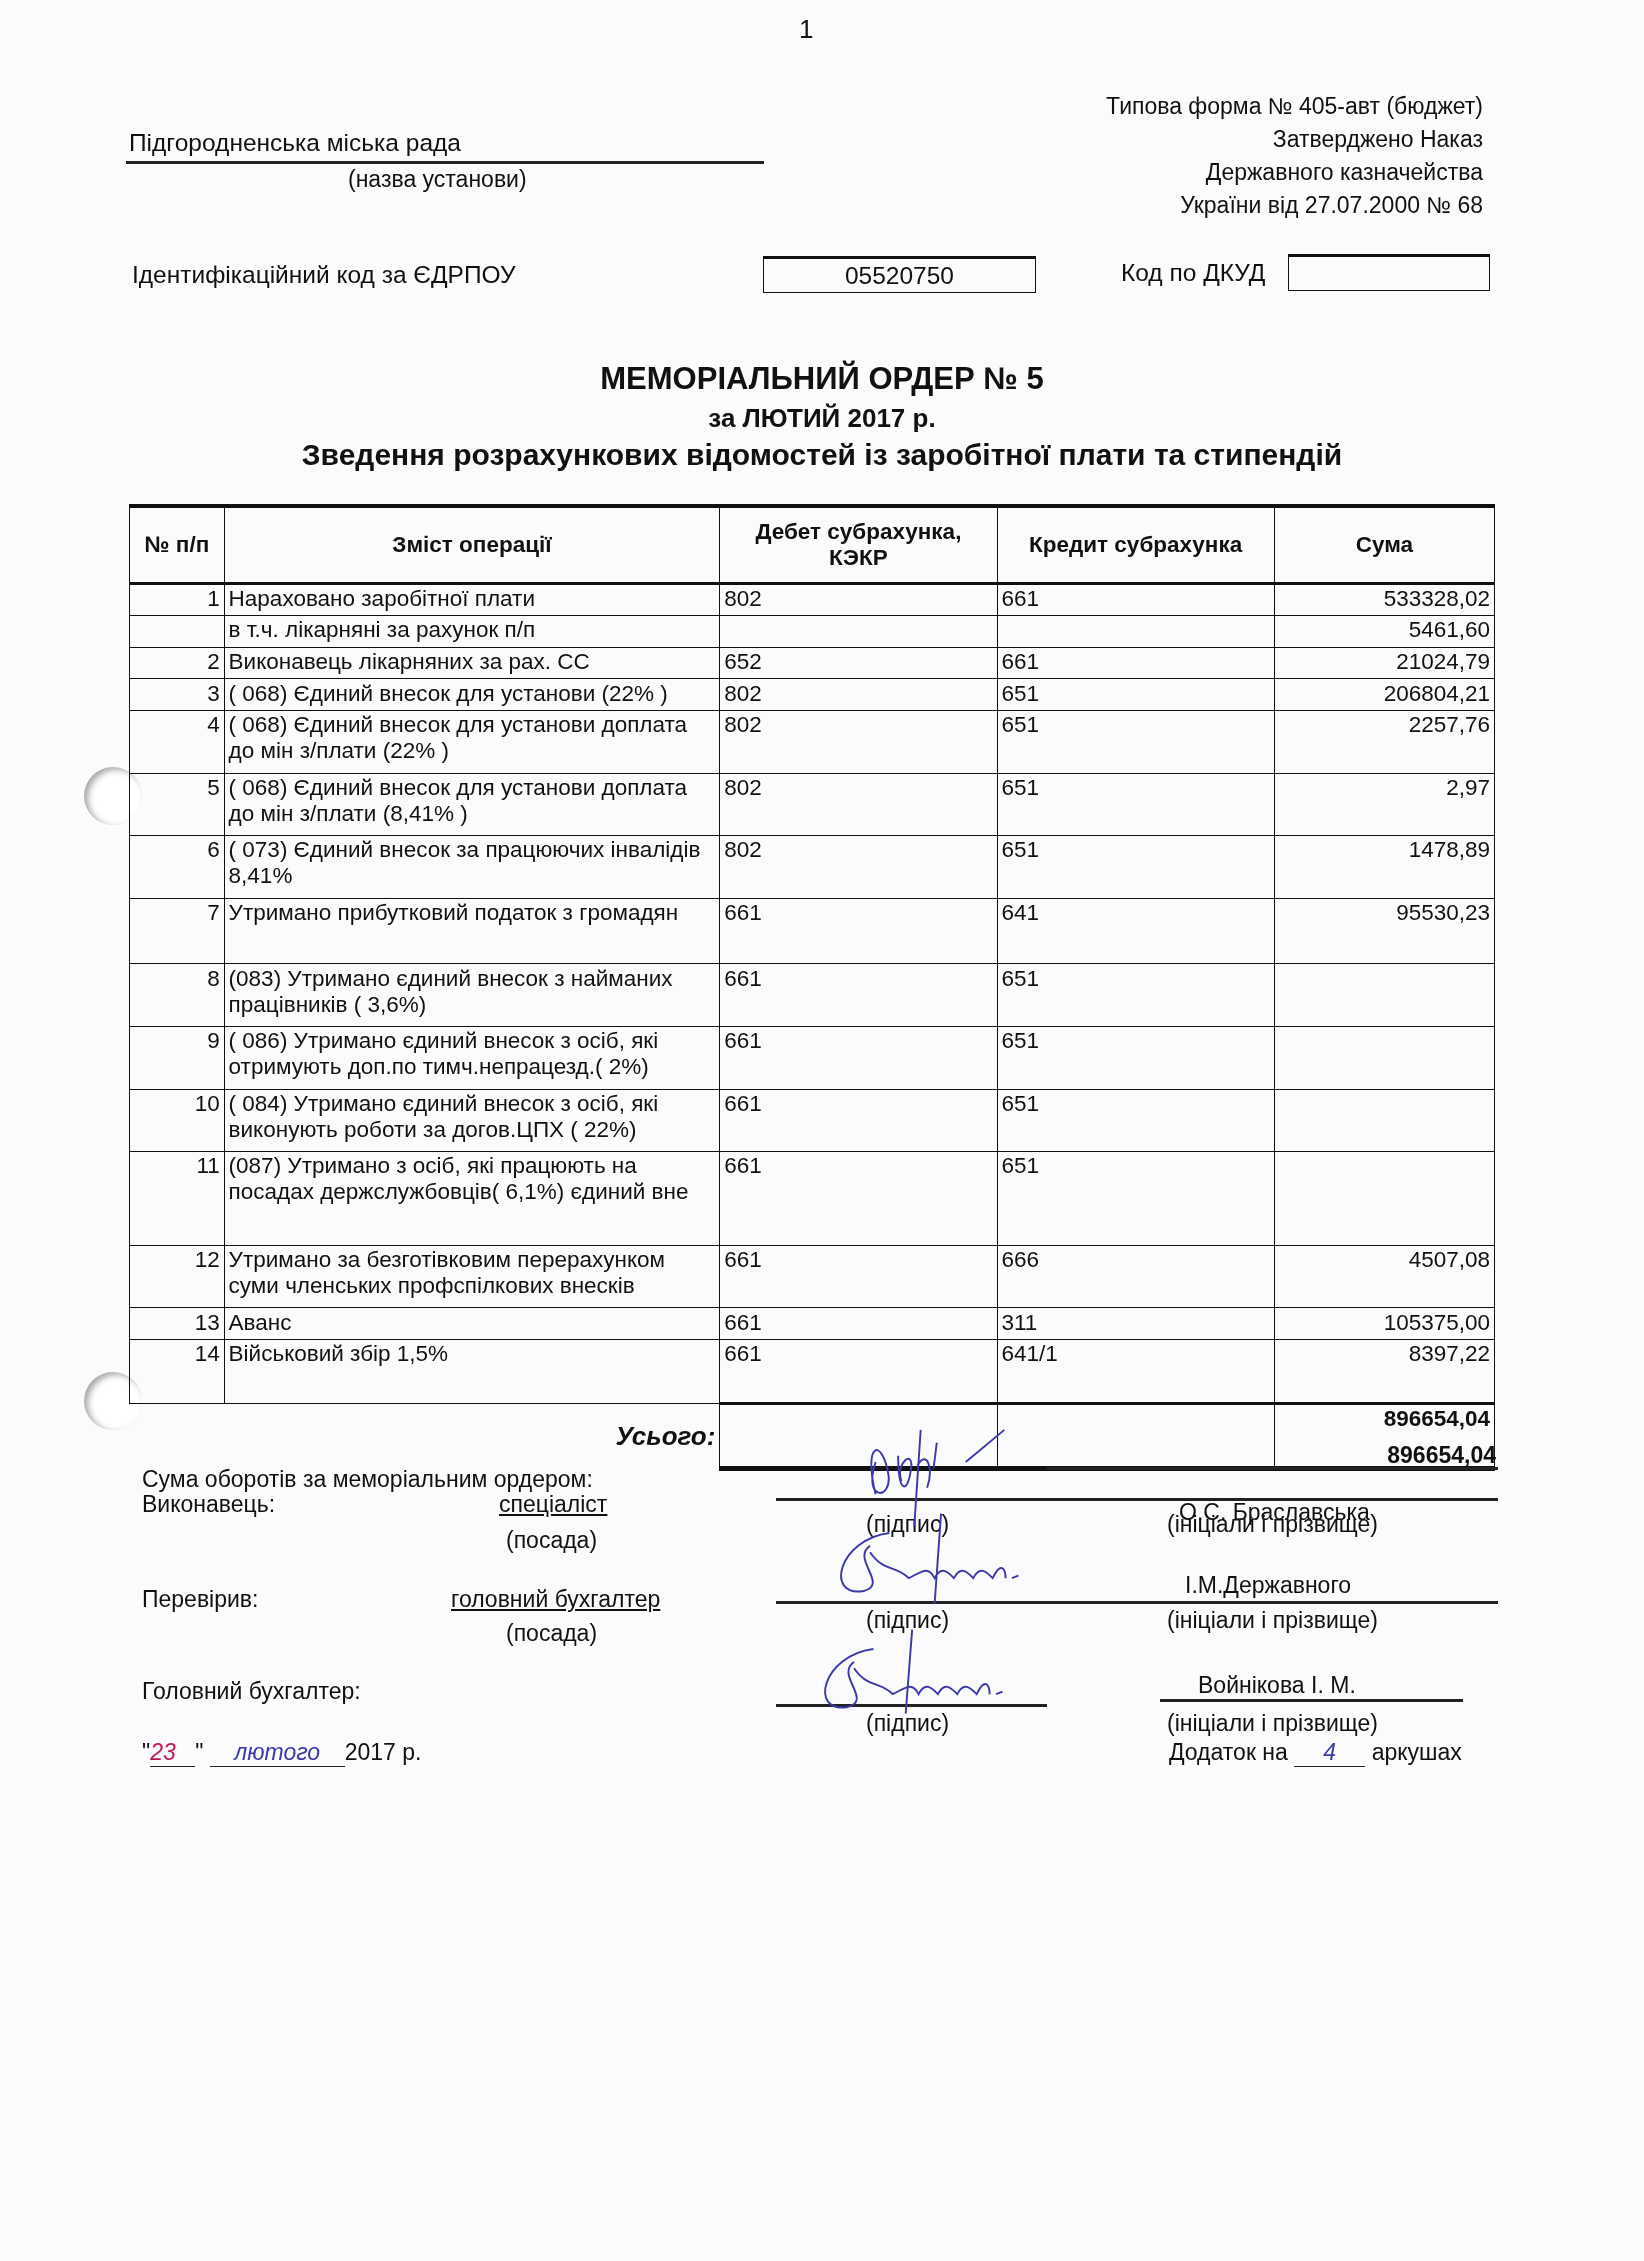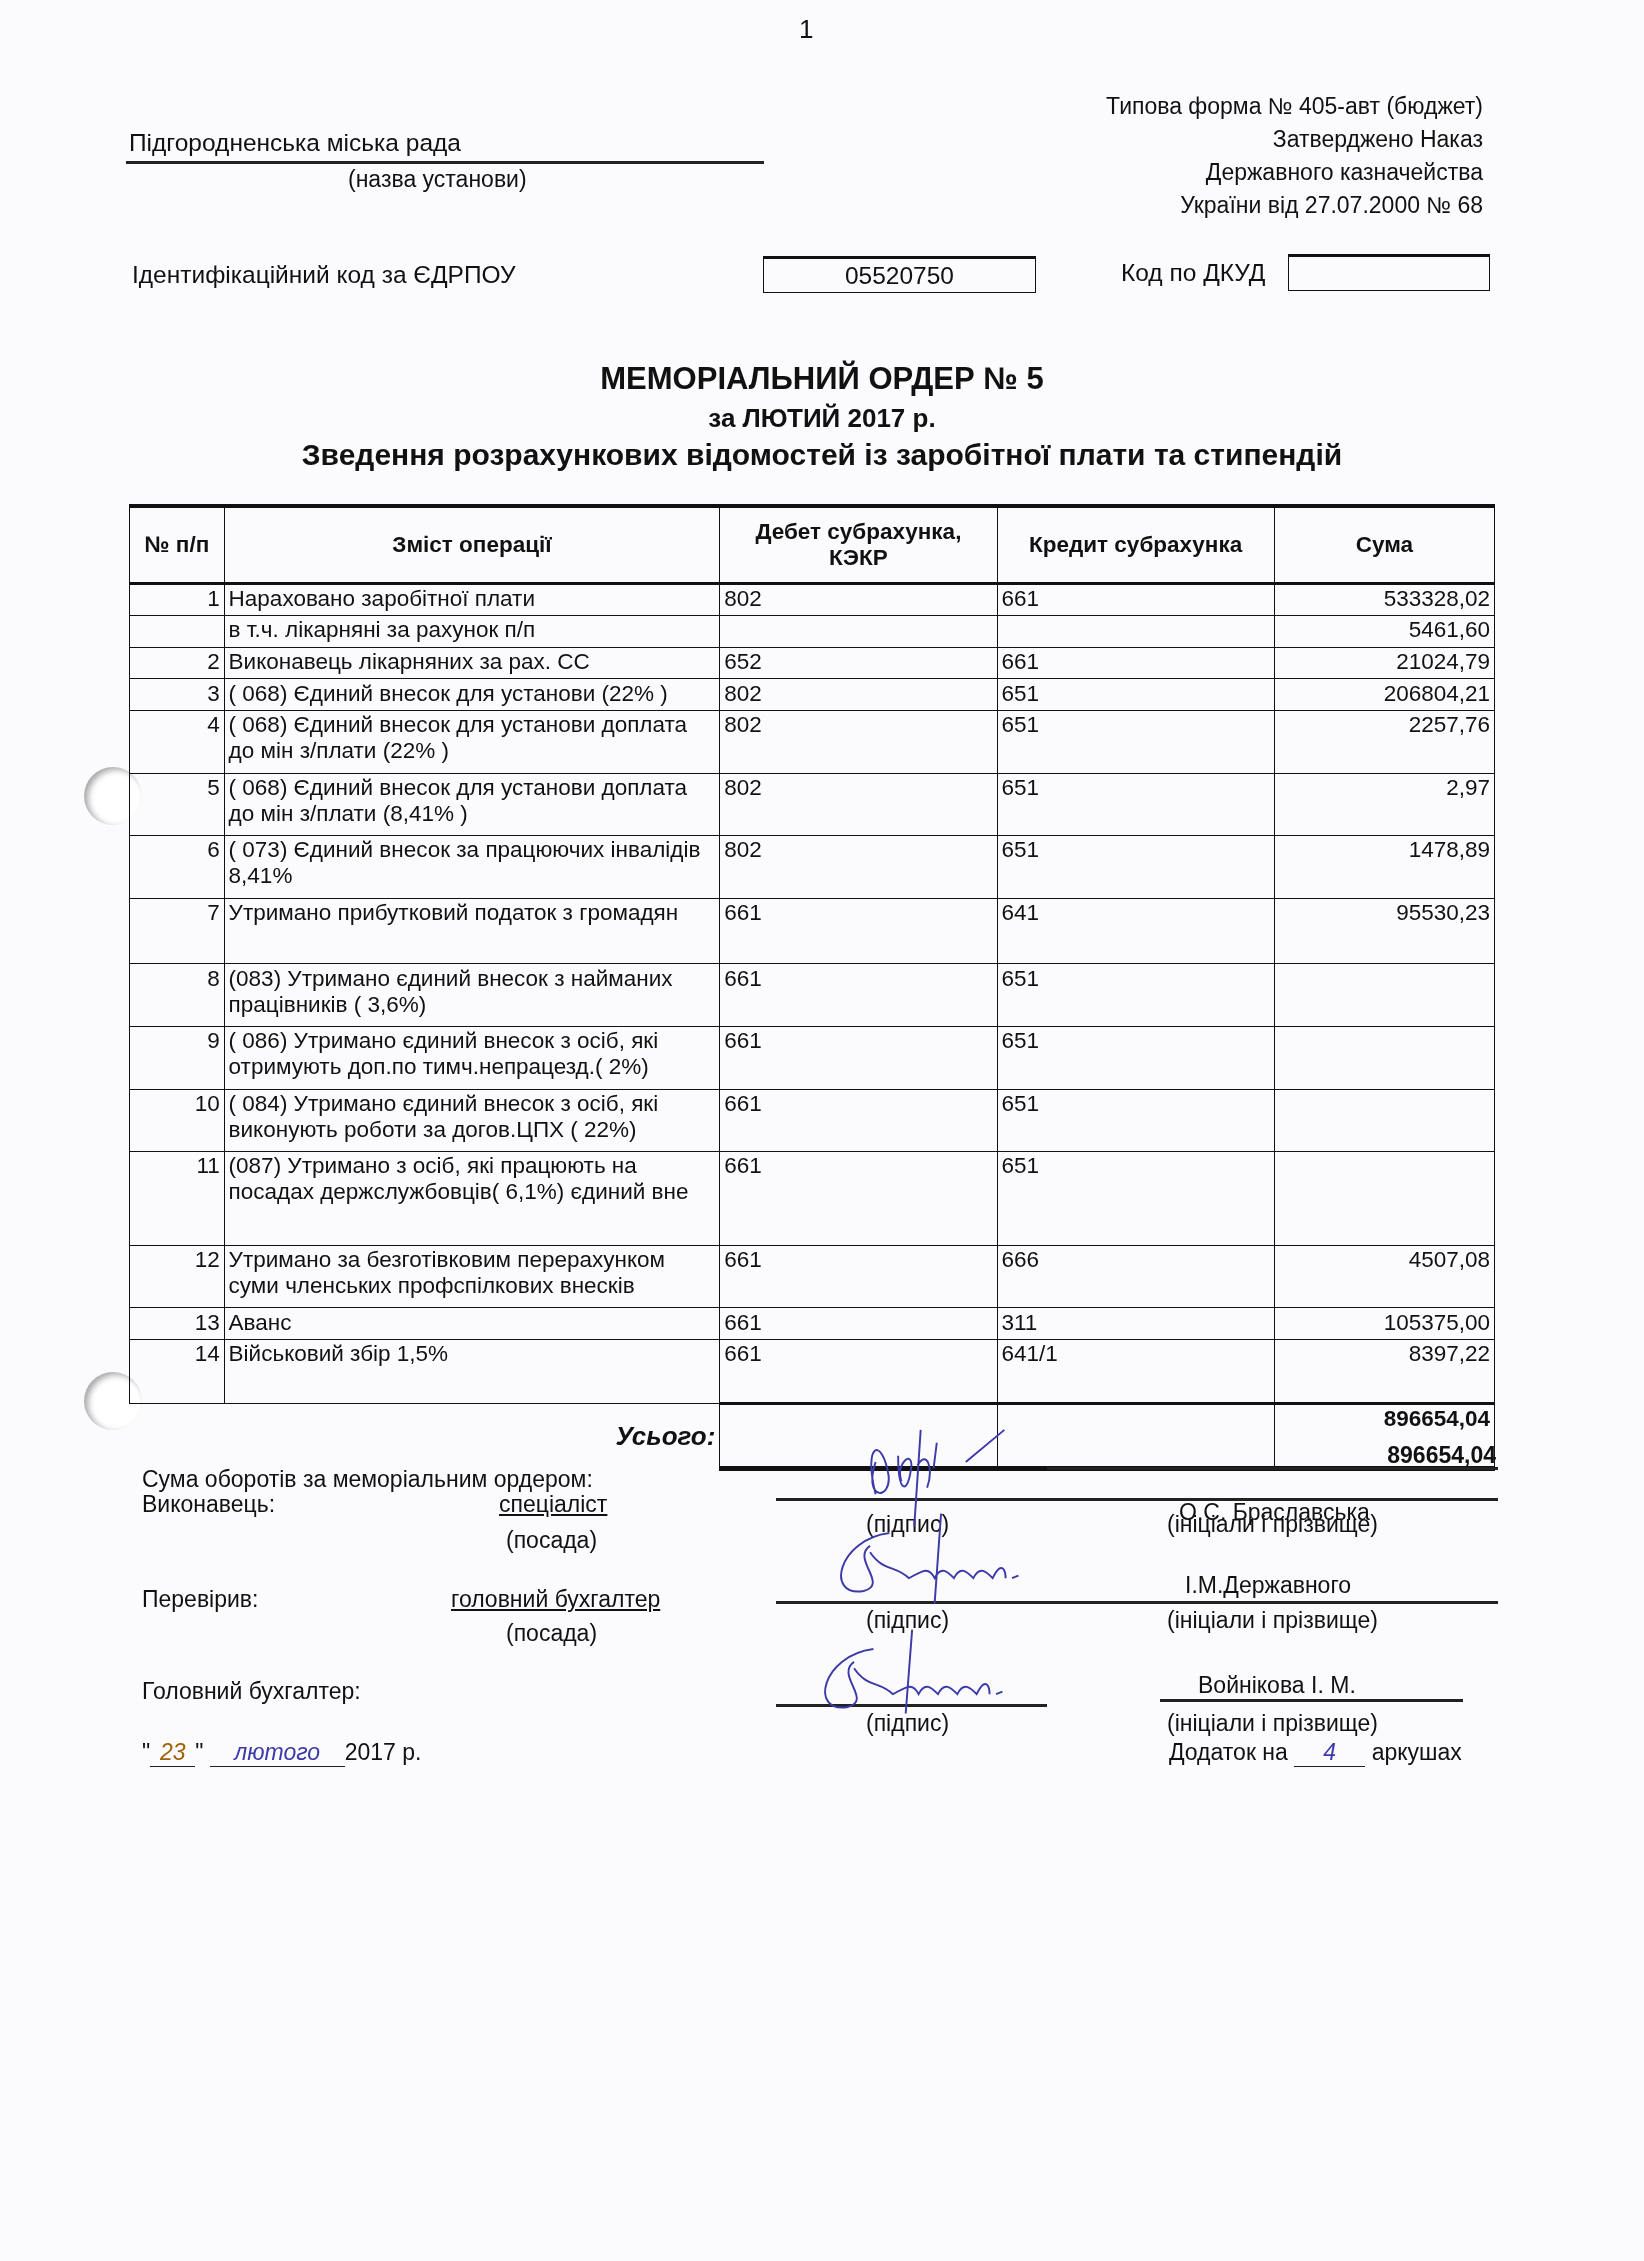--- a/index.html
+++ b/index.html
@@ -216,21 +216,21 @@
 <div class="abs sig-text" style="left:1167px;top:1607px;">(ініціали і прізвище)</div>
 
 <div class="abs sig-text" style="left:142px;top:1678px;">Головний бухгалтер:</div>
 <div class="abs sig-text" style="left:1198px;top:1672px;">Войнікова І. М.</div>
 <div class="abs line" style="left:1160px;top:1699px;width:303px;"></div>
 <div class="abs line" style="left:776px;top:1704px;width:271px;"></div>
 <div class="abs sig-text" style="left:866px;top:1710px;">(підпис)</div>
 <div class="abs sig-text" style="left:1167px;top:1710px;">(ініціали і прізвище)</div>
 
 <div class="abs sig-text" style="left:142px;top:1739px;">
-  "<span style="display:inline-block;width:45px;border-bottom:1.9px solid #222;color:#a16207;font-style:italic;text-align:center;">23</span>"
+  "<span style="display:inline-block;width:45px;border-bottom:1.9px solid #222;color:#be185d;font-style:italic;text-align:left;">23</span>"
   <span style="display:inline-block;width:135px;border-bottom:1.9px solid #222;color:#3b3aa8;font-style:italic;text-align:center;">лютого</span><span>2017 р.</span>
 </div>
 
 <div class="abs sig-text" style="left:1169px;top:1739px;">
   <span>Додаток на</span>
   <span style="display:inline-block;width:71px;border-bottom:1.9px solid #222;color:#3b3aa8;font-style:italic;text-align:center;">4</span>
   <span>аркушах</span>
 </div>
 
 <svg class="abs" style="left:837px;top:1404px;" width="206" height="129" viewBox="0 0 320 200">

